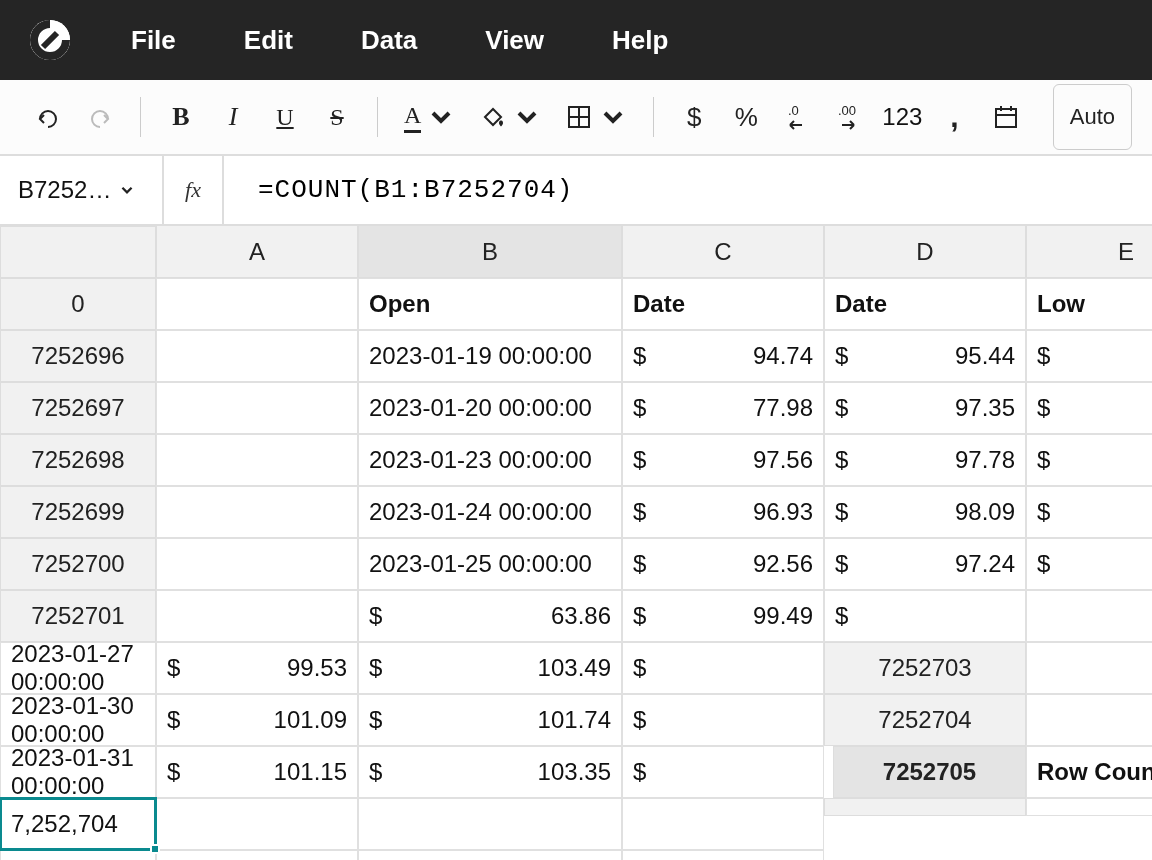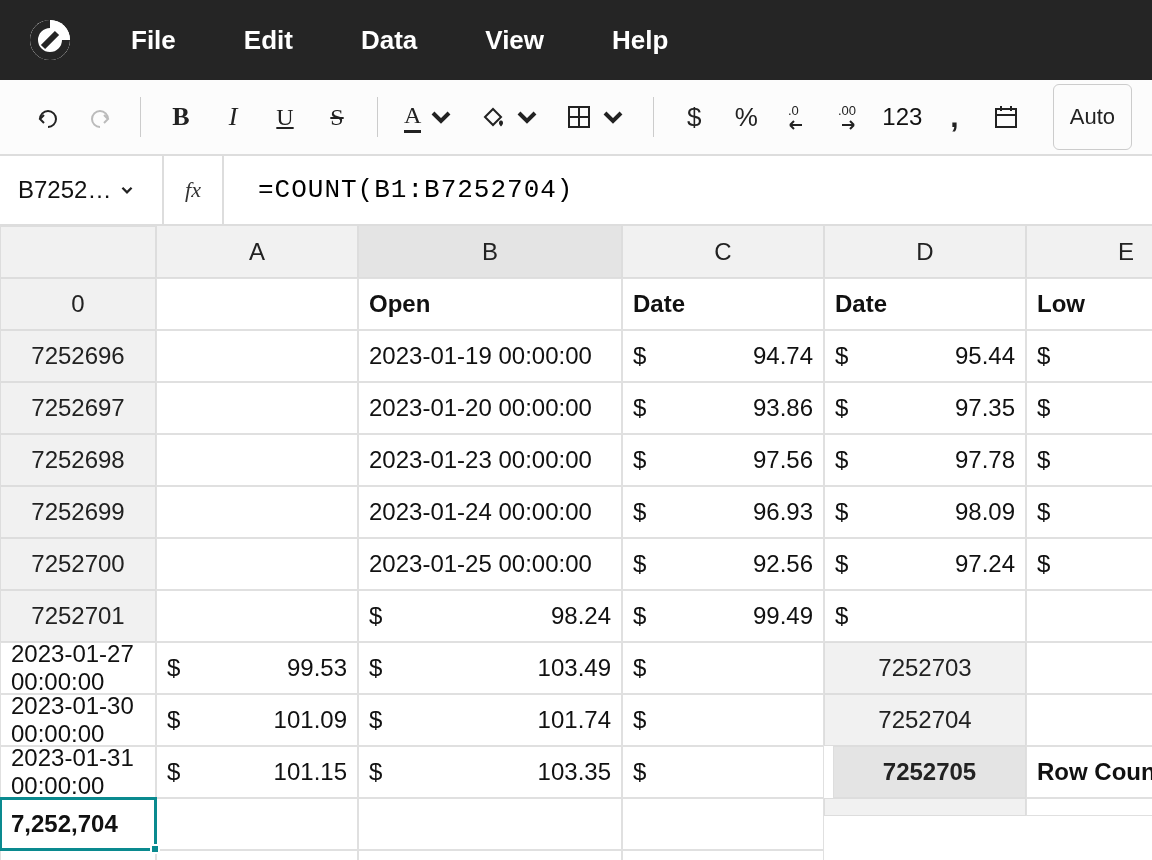--- a/index.html
+++ b/index.html
@@ -36,21 +36,21 @@
   .colhdr.sel { background: #e4e4e4; }
   .rowhdr { justify-content: center; }
   .rowhdr.sel { background: #e4e4e4; font-weight: 600; margin-left: 9px; }
   .cell { border: 1px solid #e0e0e0; height: 52px; display: flex; align-items: center; padding: 0 10px; font-size: 24px; color: #111; position: relative; }
   .cell.bold { font-weight: 700; text-align: right; }
   .cell.hdr-row { font-weight: 700; }
   .cell.currency { justify-content: space-between; }
   .cell .cur-sym { }
   .cell .cur-val { text-align: right; }
   .cell.cur-only { justify-content: flex-start; }
-  .cell.selected { outline: 3px solid #0a8a8f; outline-offset: -2px; font-weight: 700; z-index: 2; }
+  .cell.selected { outline: 3px solid #0a8a8f; outline-offset: -2px; font-weight: 400; z-index: 2; }
   .sel-handle { position: absolute; right: -5px; bottom: -5px; width: 10px; height: 10px; background: #0a8a8f; border: 2px solid #fff; z-index: 3; }
   
 </style>
 </head>
 <body>
 
 <div class="menubar">
   <div class="logo">
     <svg viewBox="0 0 40 40">
         <circle cx="20" cy="20" r="20" fill="#fff"></circle>
@@ -202,21 +202,21 @@
       <span class="cur-val">95.44</span>
     </div>
     <div class="cell cur-only">
       <span class="cur-sym">$</span>
     </div>
     <div class="rowhdr">7252697</div>
     <div class="cell"></div>
     <div class="cell">2023-01-20 00:00:00</div>
     <div class="cell currency">
       <span class="cur-sym">$</span>
-      <span class="cur-val">93.86</span>
+      <span class="cur-val">77.98</span>
     </div>
     <div class="cell currency">
       <span class="cur-sym">$</span>
       <span class="cur-val">97.35</span>
     </div>
     <div class="cell cur-only">
       <span class="cur-sym">$</span>
     </div>
     <div class="rowhdr">7252698</div>
     <div class="cell"></div>
@@ -257,21 +257,21 @@
       <span class="cur-sym">$</span>
       <span class="cur-val">97.24</span>
     </div>
     <div class="cell cur-only">
       <span class="cur-sym">$</span>
     </div>
     <div class="rowhdr">7252701</div>
     <div class="cell"></div>
     <div class="cell currency">
       <span class="cur-sym">$</span>
-      <span class="cur-val">98.24</span>
+      <span class="cur-val">63.86</span>
     </div>
     <div class="cell currency">
       <span class="cur-sym">$</span>
       <span class="cur-val">99.49</span>
     </div>
     <div class="cell cur-only">
       <span class="cur-sym">$</span>
     </div>
     <div class="cell"></div>
     <div class="cell">2023-01-27 00:00:00</div>

